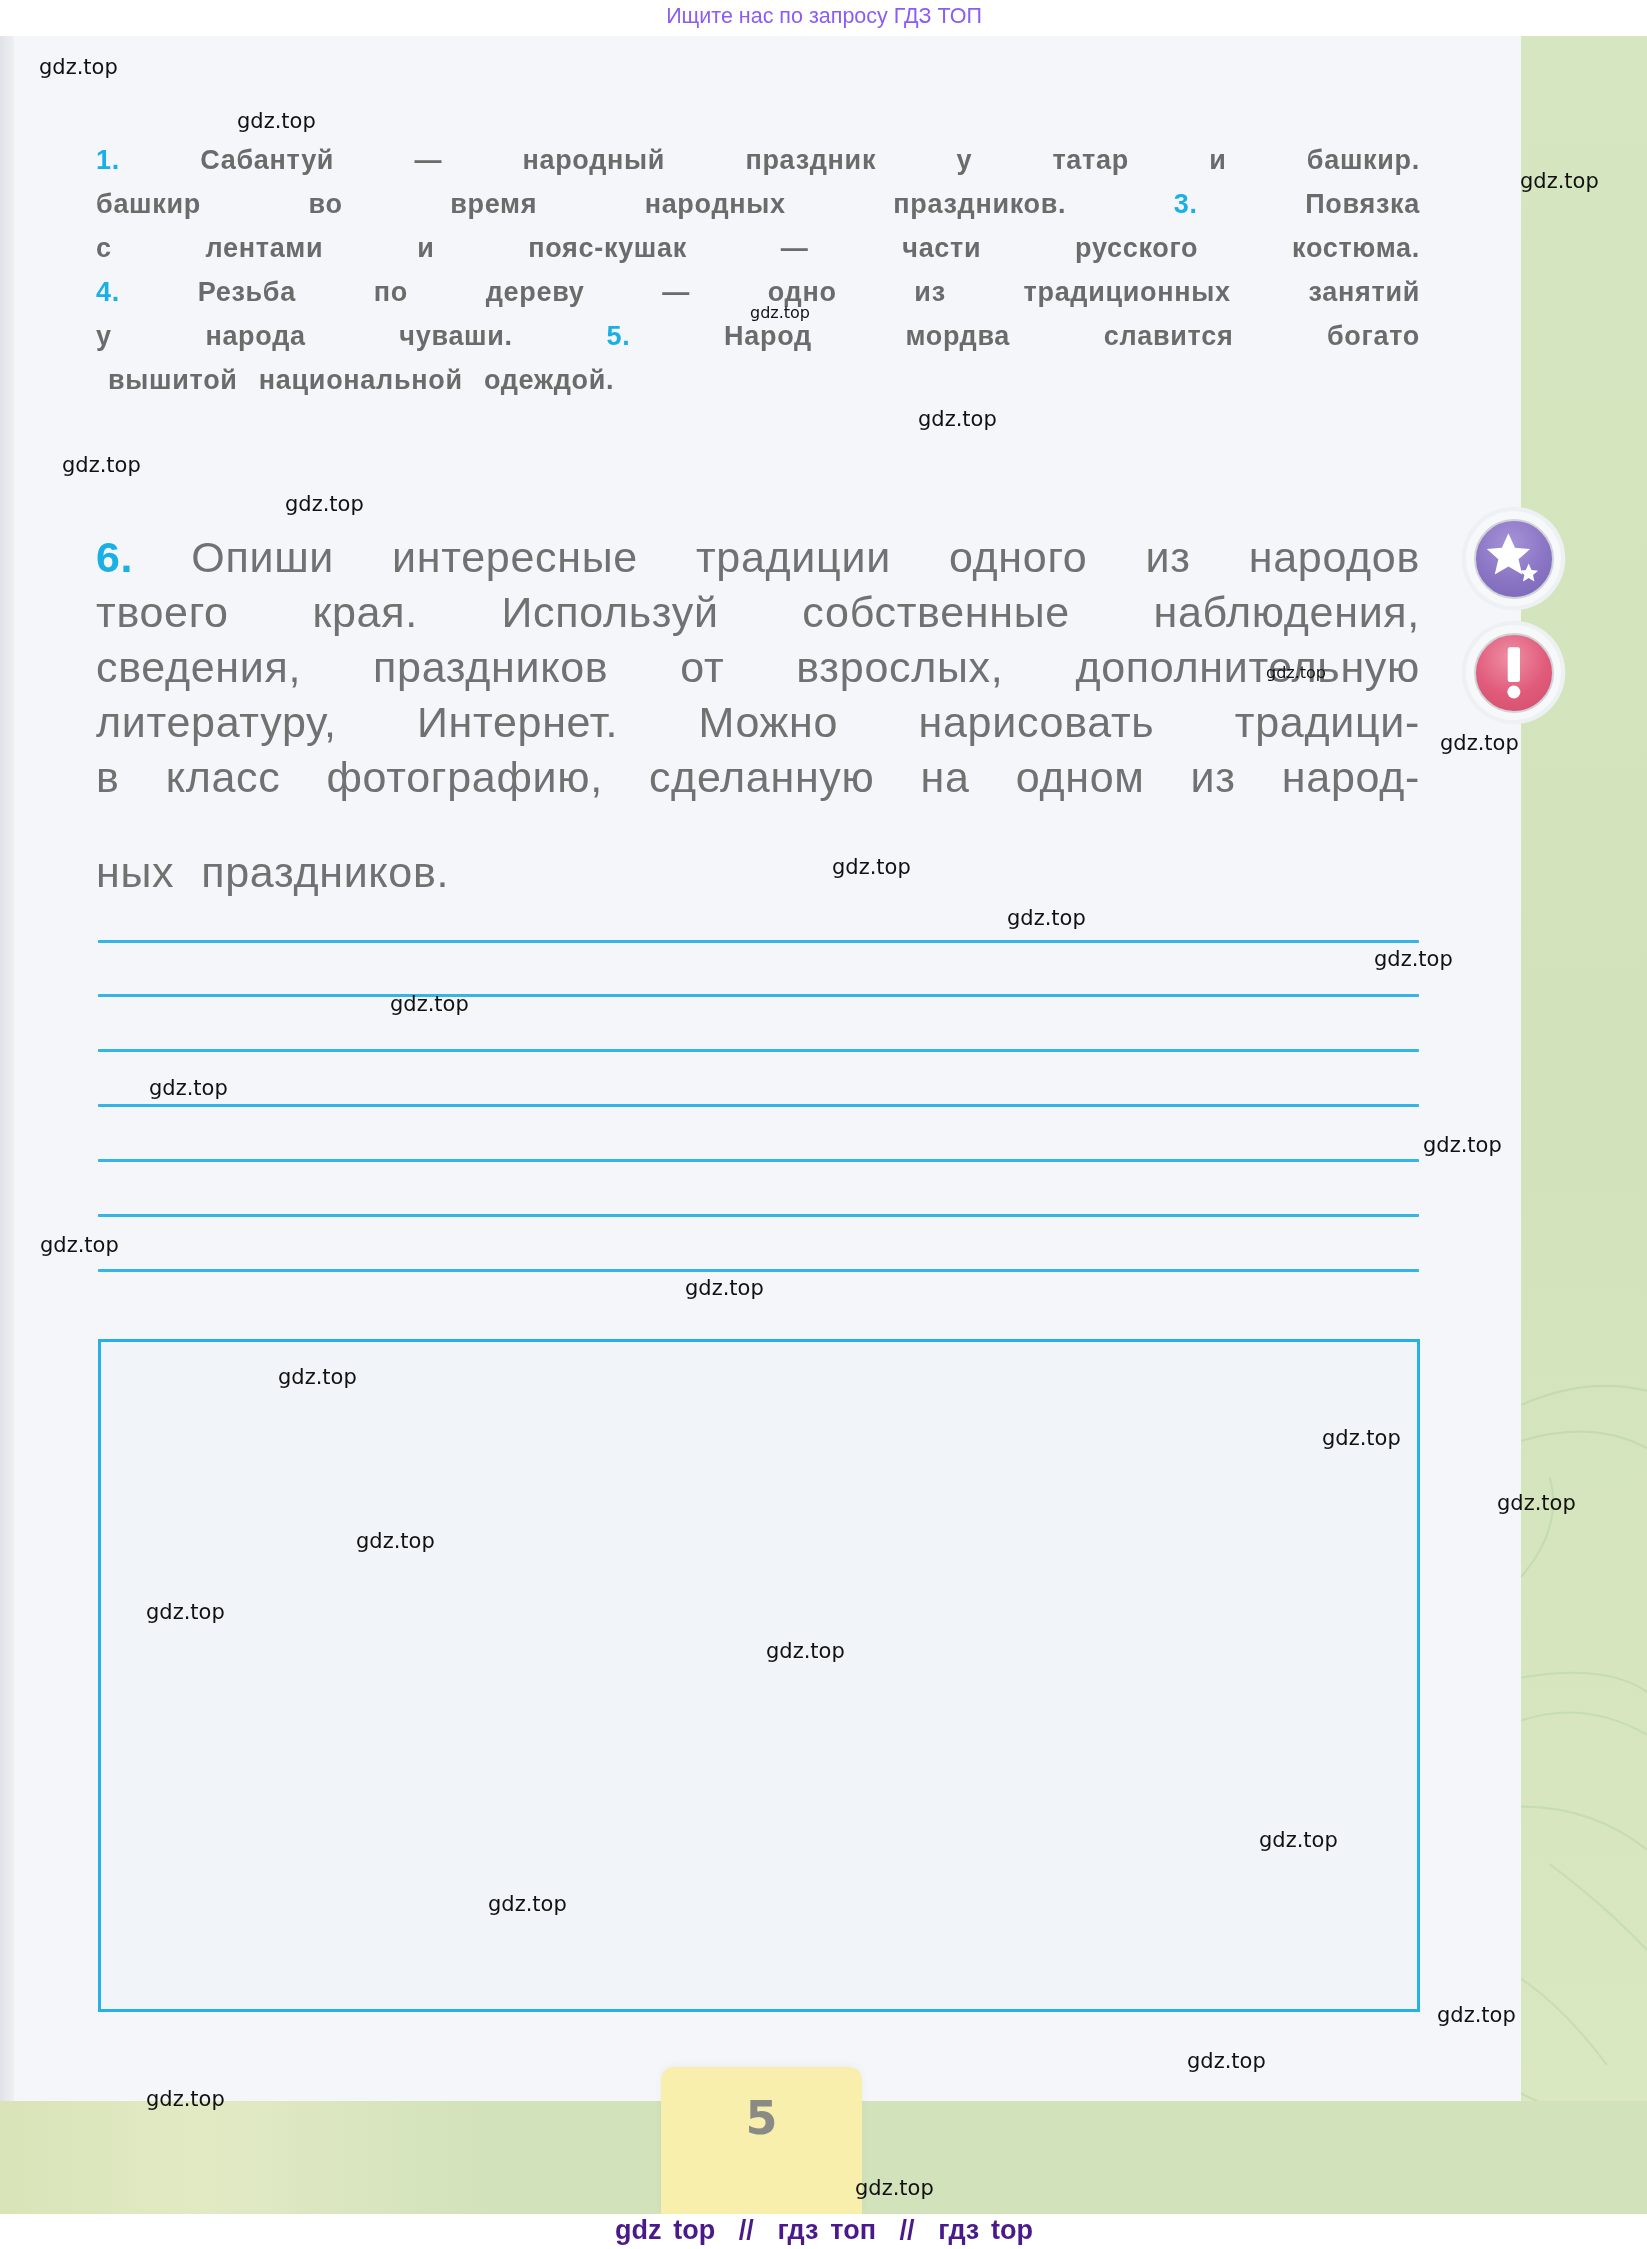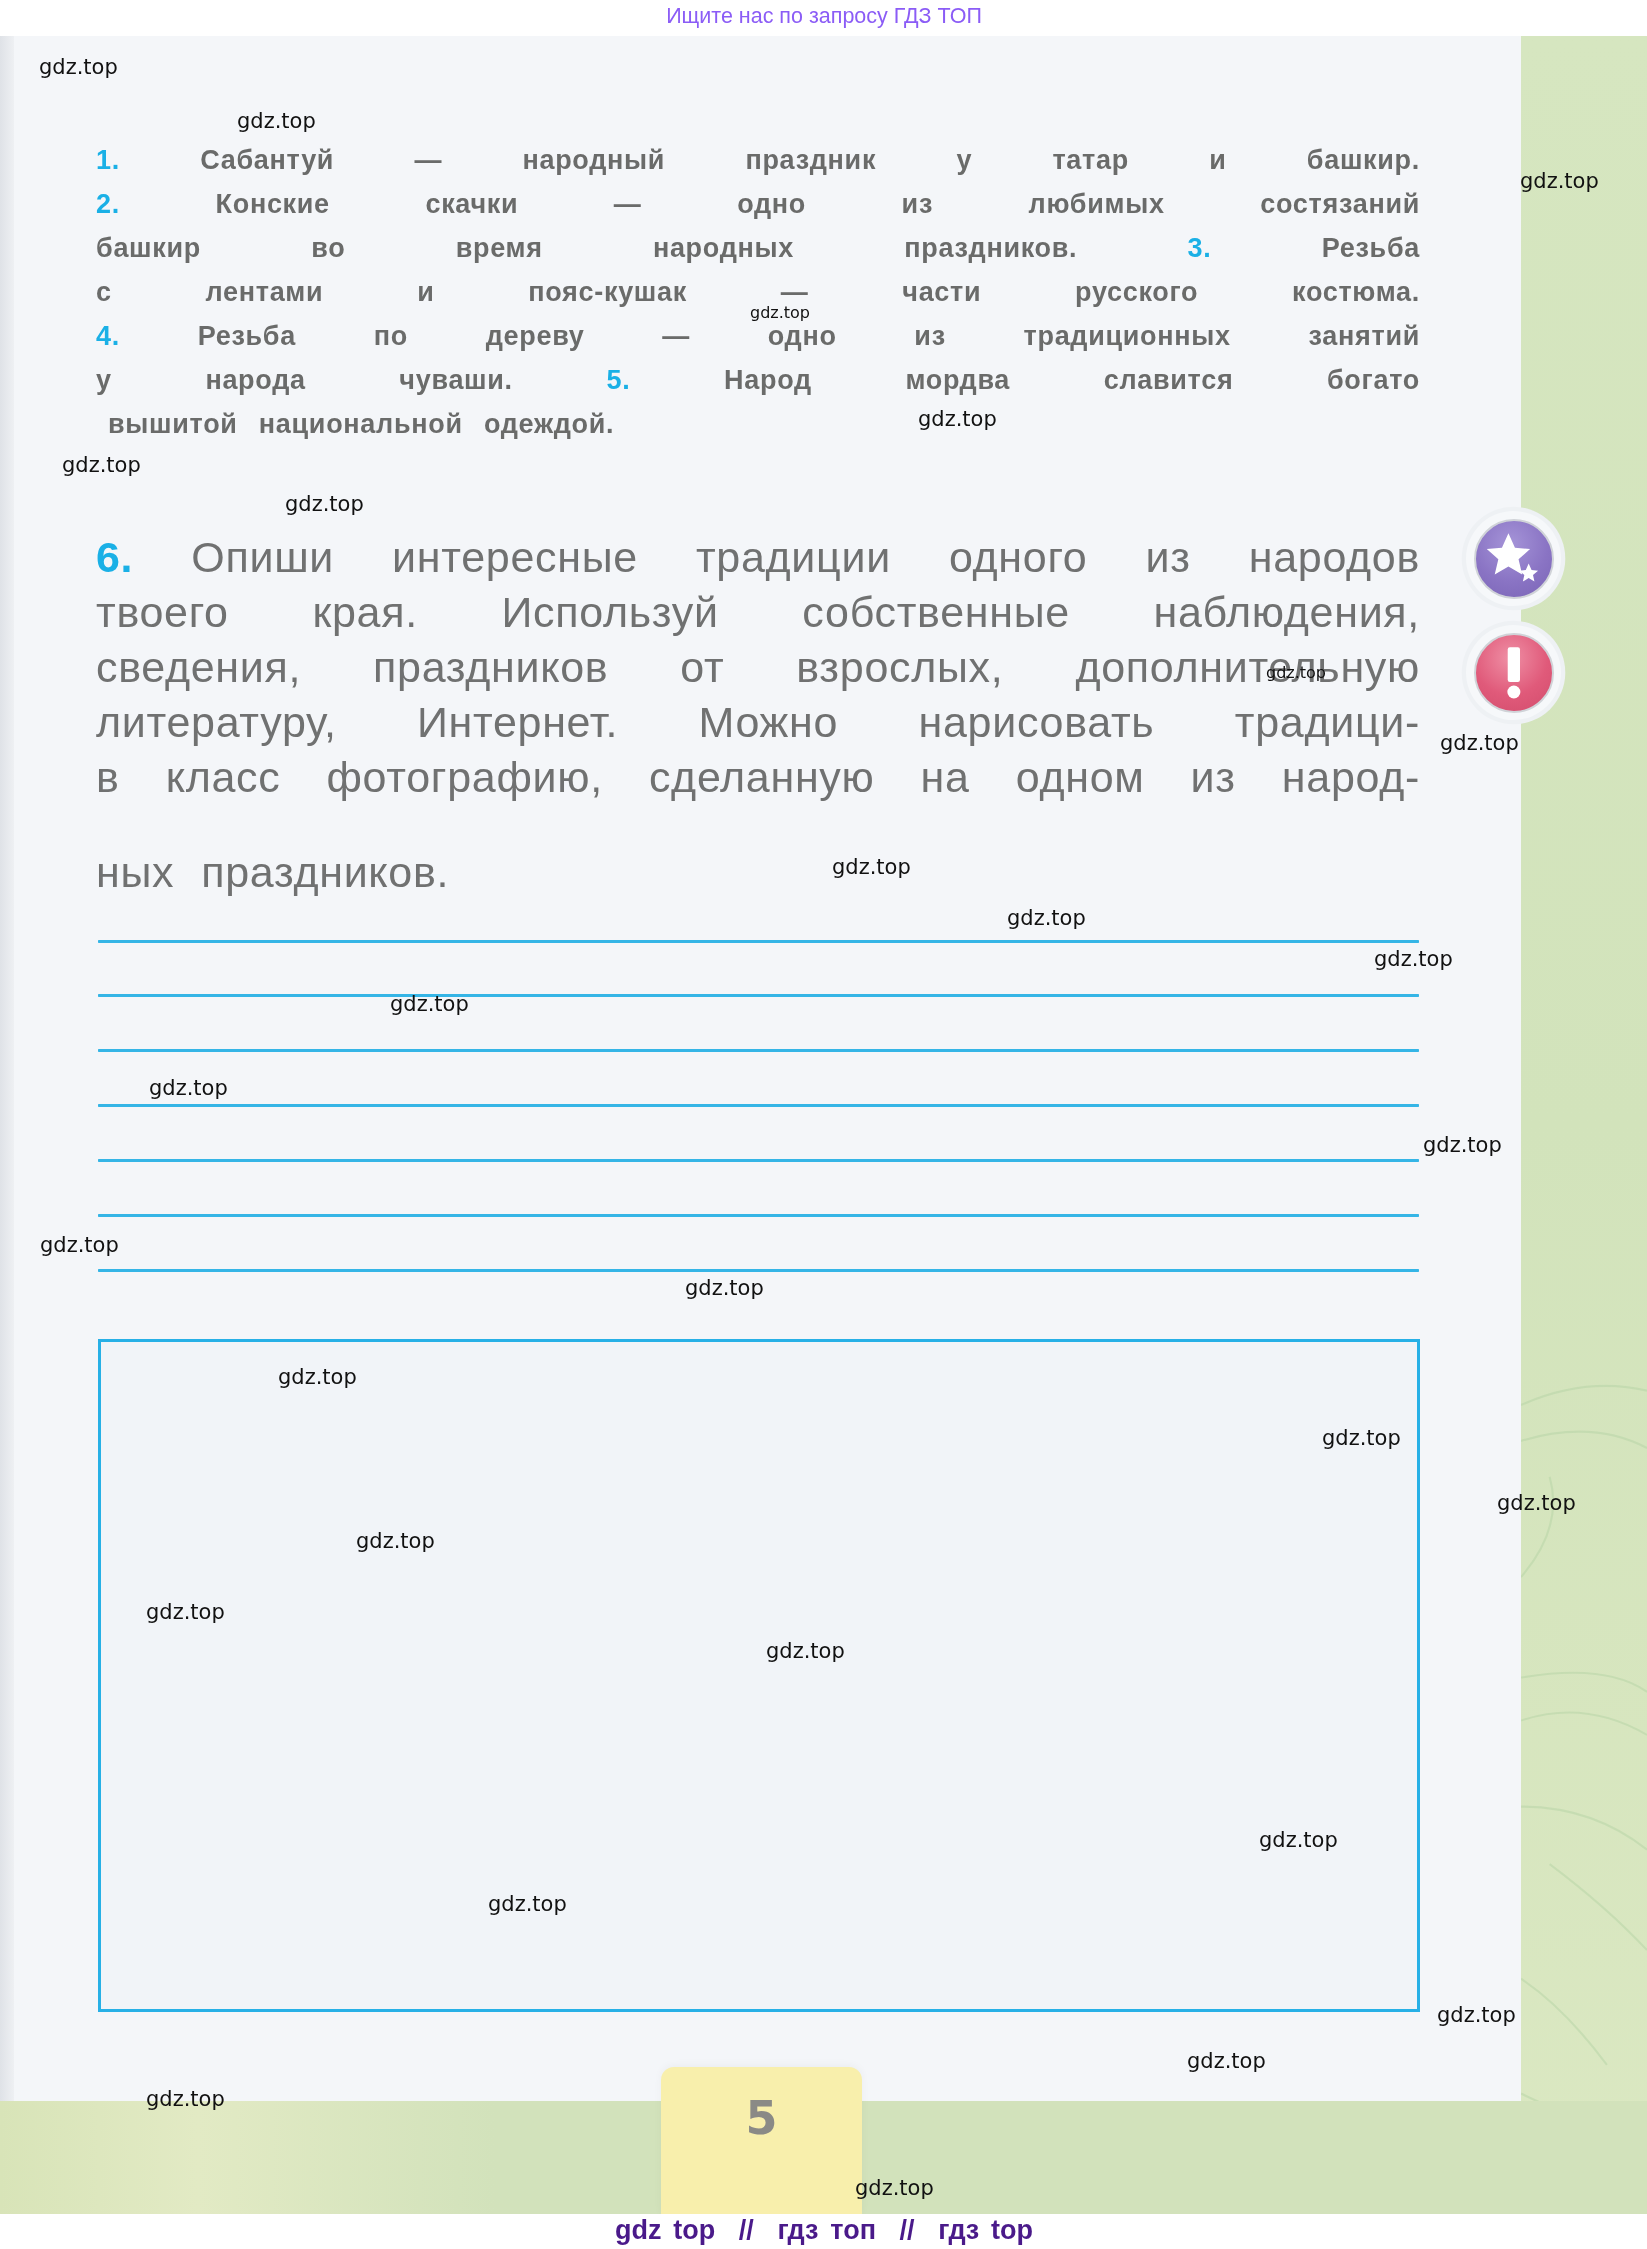--- a/index.html
+++ b/index.html
@@ -132,22 +132,21 @@
         <path d="M10 1120 Q90 1110 176 1150"></path>
     </g>
   </svg>
   <div class="green-bottom"></div>
 
   <div class="page">
     <div class="page-spine"></div>
 
     <div class="answers">
       <span class="line"><span class="num">1.</span><span> Сабантуй — народный праздник у татар и башкир.</span></span>
-      <span class="line"><span class="num">2.</span><span> Конские скачки — одно из любимых состязаний</span></span>
-      <span class="line"><span>башкир во время народных праздников. </span><span class="num">3.</span><span> Резьба</span></span>
+      <span class="line"><span>башкир во время народных праздников. </span><span class="num">3.</span><span> Повязка</span></span>
       <span class="line"><span>с лентами и пояс-кушак — части русского костюма.</span></span>
       <span class="line"><span class="num">4.</span><span> Резьба по дереву — одно из традиционных занятий</span></span>
       <span class="line"><span>у народа чуваши. </span><span class="num">5.</span><span> Народ мордва славится богато</span></span>
       <span class="line" style="text-align-last:left;margin-left:12px;"><span>вышитой национальной одеждой.</span></span>
     </div>
 
     <div class="task">
       <span class="line"><span class="num">6.</span><span> Опиши интересные традиции одного из народов</span></span>
       <span class="line">твоего края. Используй собственные наблюдения,</span>
       <span class="line">сведения, праздников от взрослых, дополнительную</span>

